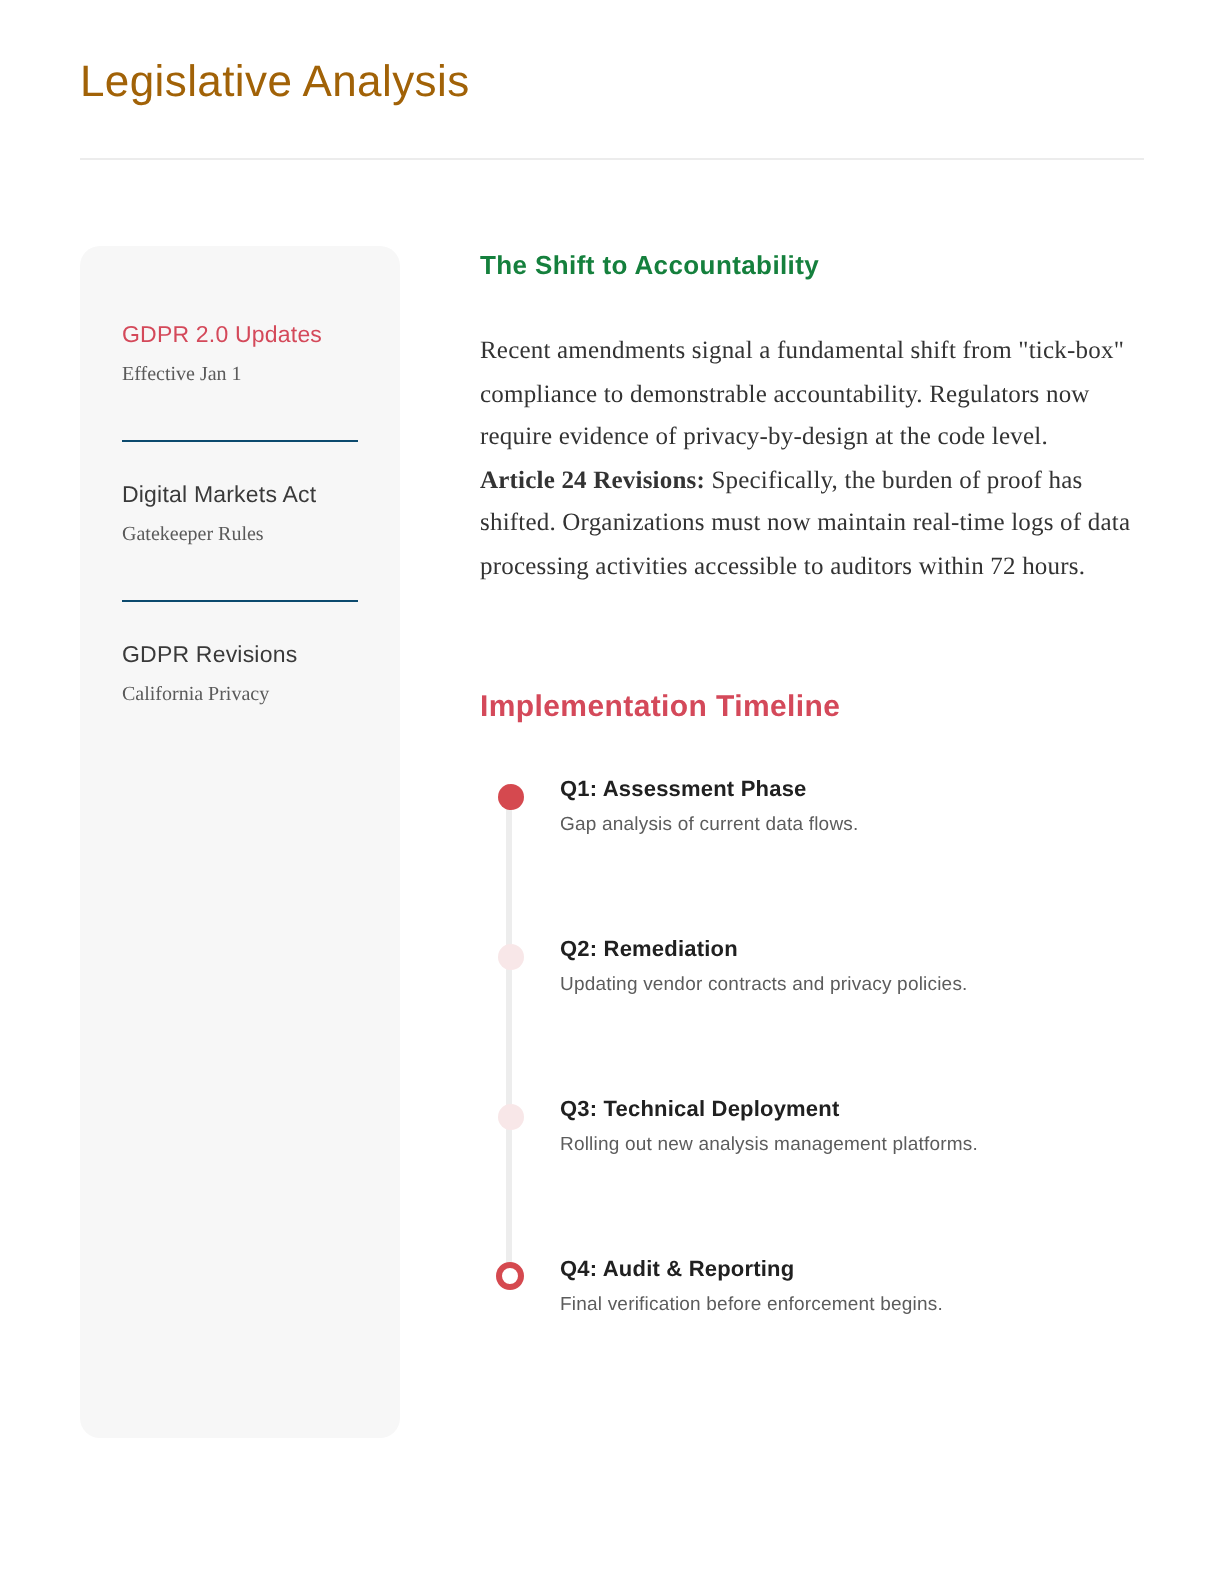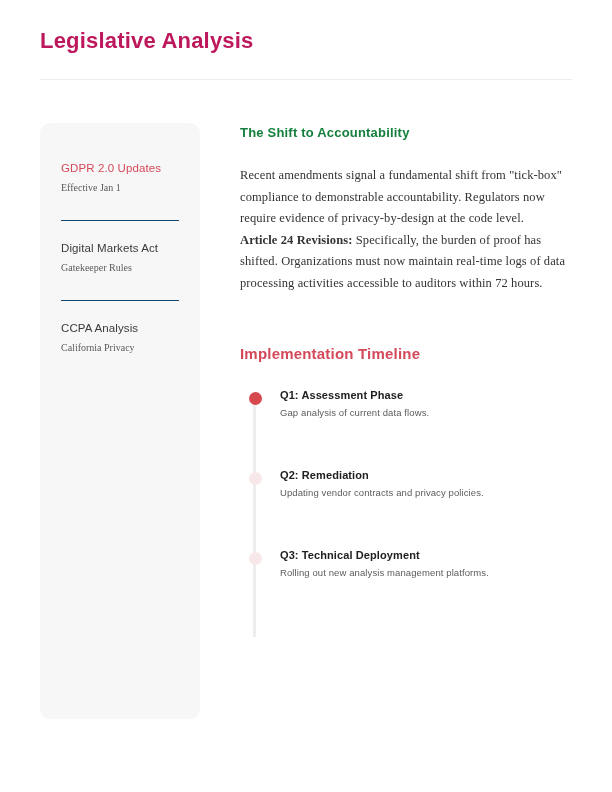--- a/index.html
+++ b/index.html
@@ -8,23 +8,23 @@
     width: 612px; height: 792px;
     font-family: "Liberation Sans", sans-serif;
     color: #2d2d2d;
     position: relative;
     overflow: hidden;
   }
   .page { padding: 28px 40px 0 40px; }
 
   
   .page-title {
-    color: #be185d;
+    color: #a16207;
     font-size: 22px;
-    font-weight: 700;
+    font-weight: 400;
     letter-spacing: 0.2px;
     line-height: 26px;
   }
   .header-rule {
     margin-top: 25px;
     border: none;
     border-top: 1px solid #ececec;
     height: 0;
   }
 
@@ -160,21 +160,21 @@
         <div class="statute-title">GDPR 2.0 Updates</div>
         <div class="statute-sub">Effective Jan 1</div>
       </div>
 
       <div class="statute-item">
         <div class="statute-title">Digital Markets Act</div>
         <div class="statute-sub">Gatekeeper Rules</div>
       </div>
 
       <div class="statute-item">
-        <div class="statute-title">CCPA Analysis</div>
+        <div class="statute-title">GDPR Revisions</div>
         <div class="statute-sub">California Privacy</div>
       </div>
     </aside>
 
     <main class="main">
       <h2 class="section-heading">The Shift to Accountability</h2>
 
       <p class="body-copy">Recent amendments signal a fundamental shift from "tick-box" compliance to demonstrable accountability. Regulators now require evidence of privacy-by-design at the code level.</p>
 
       <p class="body-copy" style="margin-top:0;"><span class="lead">Article 24 Revisions:</span><span> Specifically, the burden of proof has shifted. Organizations must now maintain real-time logs of data processing activities accessible to auditors within 72 hours.</span></p>
@@ -195,17 +195,22 @@
           <div class="tl-title">Q2: Remediation</div>
           <div class="tl-desc">Updating vendor contracts and privacy policies.</div>
         </div>
 
         <div class="tl-item">
           <span class="tl-dot faded"></span>
           <div class="tl-title">Q3: Technical Deployment</div>
           <div class="tl-desc">Rolling out new analysis management platforms.</div>
         </div>
 
+        <div class="tl-item">
+          <span class="tl-dot ring"></span>
+          <div class="tl-title">Q4: Audit &amp; Reporting</div>
+          <div class="tl-desc">Final verification before enforcement begins.</div>
+        </div>
       </div>
     </main>
 
   </div>
 </div>
 
 </body></html>

